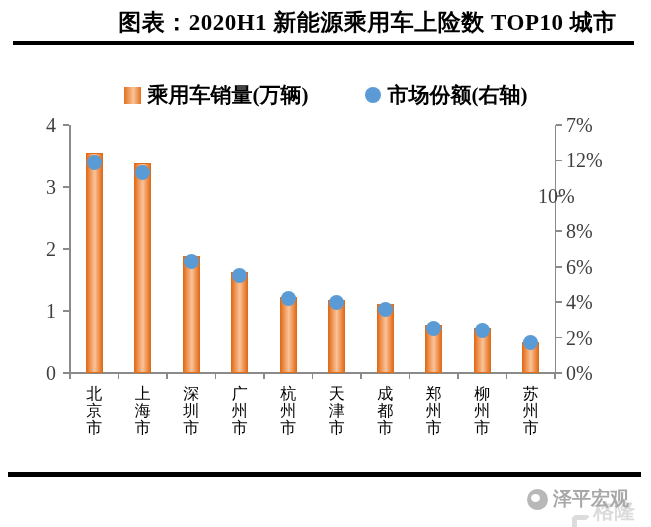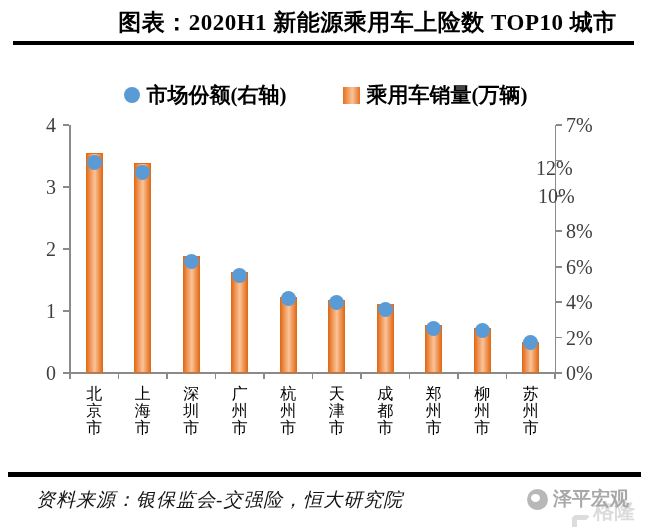--- a/index.html
+++ b/index.html
@@ -47,26 +47,26 @@
 </head>
 <body>
 
 <div class="page">
 
   <div class="title">图表：2020H1 新能源乘用车上险数 TOP10 城市</div>
   <div class="rule-top"></div>
 
   <div class="legend">
     <div class="legend-item">
+      <span class="swatch-square"></span>
+      <span>乘用车销量(万辆)</span>
+    </div>
+    <div class="legend-item">
       <span class="swatch-circle"></span>
       <span>市场份额(右轴)</span>
-    </div>
-    <div class="legend-item">
-      <span class="swatch-square"></span>
-      <span>乘用车销量(万辆)</span>
     </div>
   </div>
 
   <div class="chart" id="chart">
       <div class="axis-line" style="left: 69px; top: 125px; width: 1.6px; height: 249px;"></div>
       <div class="axis-line" style="left: 554.5px; top: 125px; width: 1.6px; height: 249px;"></div>
       <div class="axis-line" style="left: 69px; top: 372.2px; width: 487px; height: 1.6px;"></div>
       <div class="tick" style="left: 63px; top: 372.2px; width: 6px; height: 1.6px;"></div>
       <div class="tick-label left-label" style="left: 14px; top: 361px;">0</div>
       <div class="tick" style="left: 63px; top: 310.2px; width: 6px; height: 1.6px;"></div>
@@ -83,21 +83,21 @@
       <div class="tick-label" style="left: 566px; top: 325.571px;">2%</div>
       <div class="tick" style="left: 556px; top: 301.343px; width: 6px; height: 1.6px;"></div>
       <div class="tick-label" style="left: 566px; top: 290.143px;">4%</div>
       <div class="tick" style="left: 556px; top: 265.914px; width: 6px; height: 1.6px;"></div>
       <div class="tick-label" style="left: 566px; top: 254.714px;">6%</div>
       <div class="tick" style="left: 556px; top: 230.486px; width: 6px; height: 1.6px;"></div>
       <div class="tick-label" style="left: 566px; top: 219.286px;">8%</div>
       <div class="tick" style="left: 556px; top: 195.057px; width: 6px; height: 1.6px;"></div>
       <div class="tick-label" style="left: 538px; top: 183.857px;">10%</div>
       <div class="tick" style="left: 556px; top: 159.629px; width: 6px; height: 1.6px;"></div>
-      <div class="tick-label" style="left: 536px; top: 148.429px; margin-top: 8px;">12%</div>
+      <div class="tick-label" style="left: 566px; top: 148.429px;">12%</div>
       <div class="tick" style="left: 556px; top: 124.2px; width: 6px; height: 1.6px;"></div>
       <div class="tick-label" style="left: 566px; top: 113px;">7%</div>
       <div class="tick" style="left: 69.2px; top: 373px; width: 1.6px; height: 6px;"></div>
       <div class="tick" style="left: 117.7px; top: 373px; width: 1.6px; height: 6px;"></div>
       <div class="tick" style="left: 166.2px; top: 373px; width: 1.6px; height: 6px;"></div>
       <div class="tick" style="left: 214.7px; top: 373px; width: 1.6px; height: 6px;"></div>
       <div class="tick" style="left: 263.2px; top: 373px; width: 1.6px; height: 6px;"></div>
       <div class="tick" style="left: 311.7px; top: 373px; width: 1.6px; height: 6px;"></div>
       <div class="tick" style="left: 360.2px; top: 373px; width: 1.6px; height: 6px;"></div>
       <div class="tick" style="left: 408.7px; top: 373px; width: 1.6px; height: 6px;"></div>
@@ -170,21 +170,20 @@
       <div class="bar" title="苏州市 0.5万辆" style="left: 522.25px; top: 342px; height: 31px;"></div>
       <div class="dot" title="苏州市 1.7%" style="left: 523.25px; top: 335.386px;"></div>
       <div class="xlabel" style="left: 520.75px; top: 385px; width: 20px;">
         <span>苏</span>
         <span>州</span>
         <span>市</span>
       </div>
     </div>
 
   <div class="rule-bottom"></div>
-  <div class="footer-text">资料来源：银保监会-交强险，恒大研究院</div>
 
   <div class="wm-gelonghui">
     <span class="g-box"></span>
     <span class="wm-text2">格隆汇</span>
   </div>
   <div class="wm-zeping">
     <span class="zp-circle"></span>
     <span class="wm-text1">泽平宏观</span>
   </div>
 

